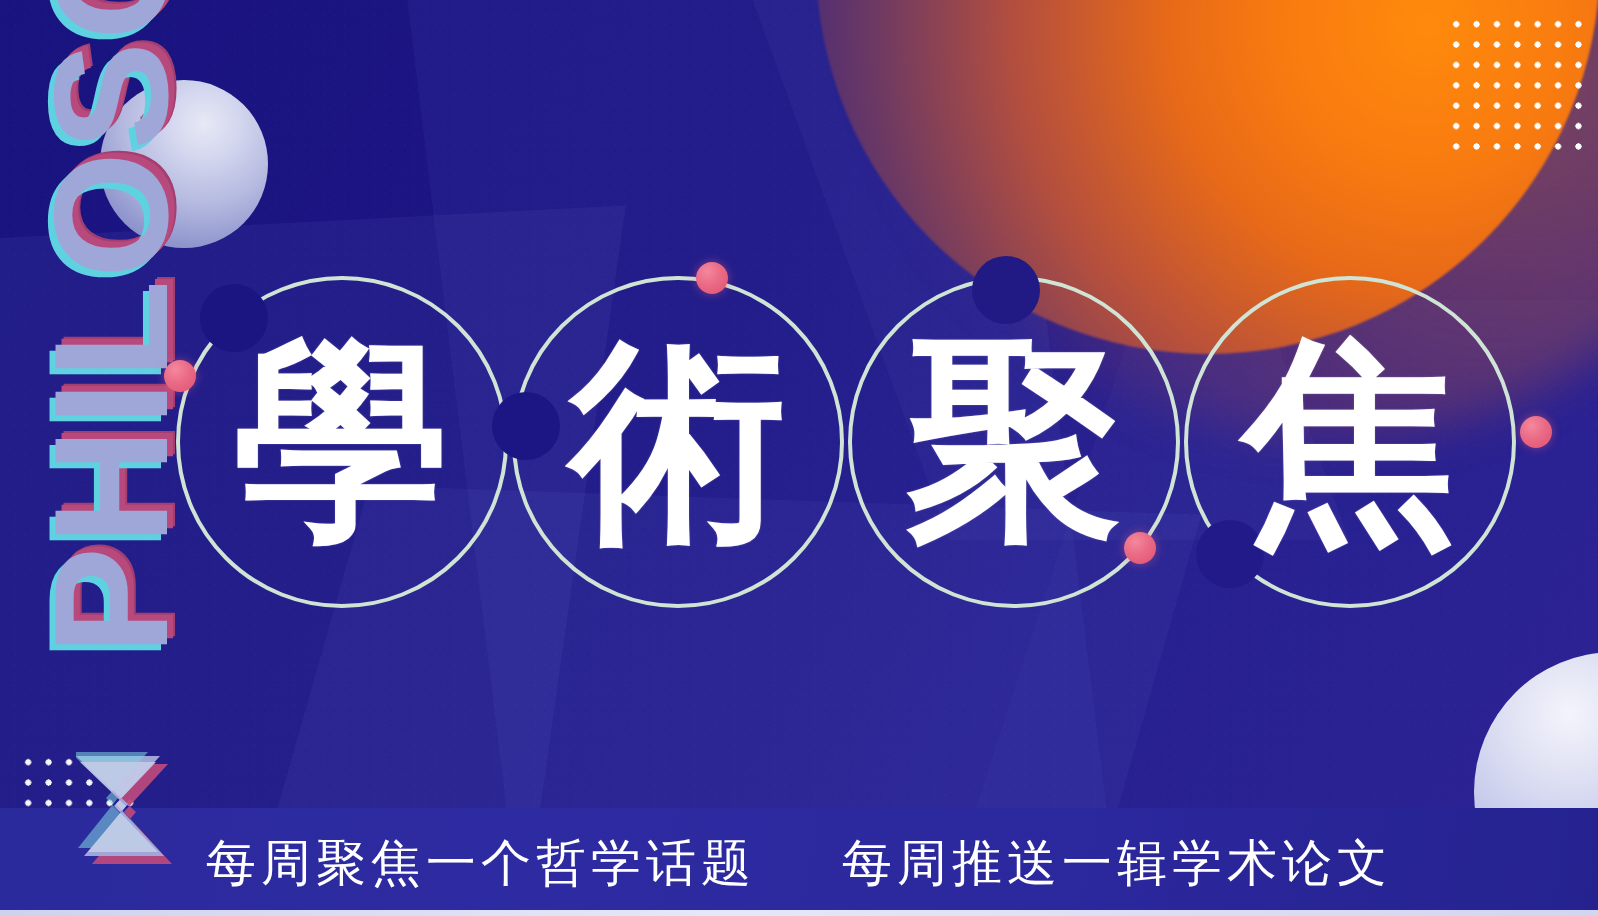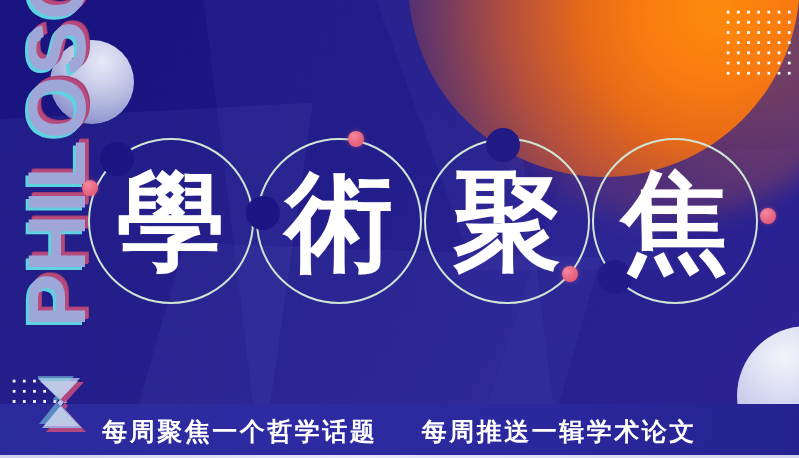--- a/index.html
+++ b/index.html
@@ -259,21 +259,21 @@
     position: absolute;
     left: 0; right: 0; bottom: 0;
     height: 3px;
     background: linear-gradient(90deg, #cfd2ee, #e6e8f8 45%, #d2d5ef);
   }
   .tagline {
     position: relative;
     z-index: 2;
     color: #ffffff;
     font-family: "DejaVu Sans", "Liberation Sans", sans-serif;
-    font-weight: 700;
+    font-weight: 400;
     font-size: 25px;
     letter-spacing: 2.5px;
     white-space: nowrap;
     user-select: none;
   }
   .tagline .gap { display: inline-block; width: 22px; }
 
   
   .ribbon {
     position: absolute;

